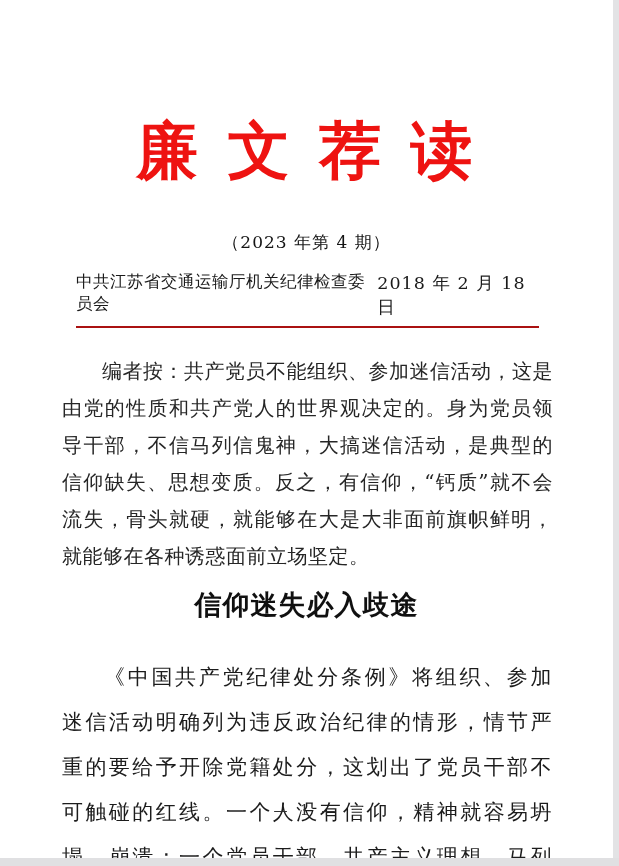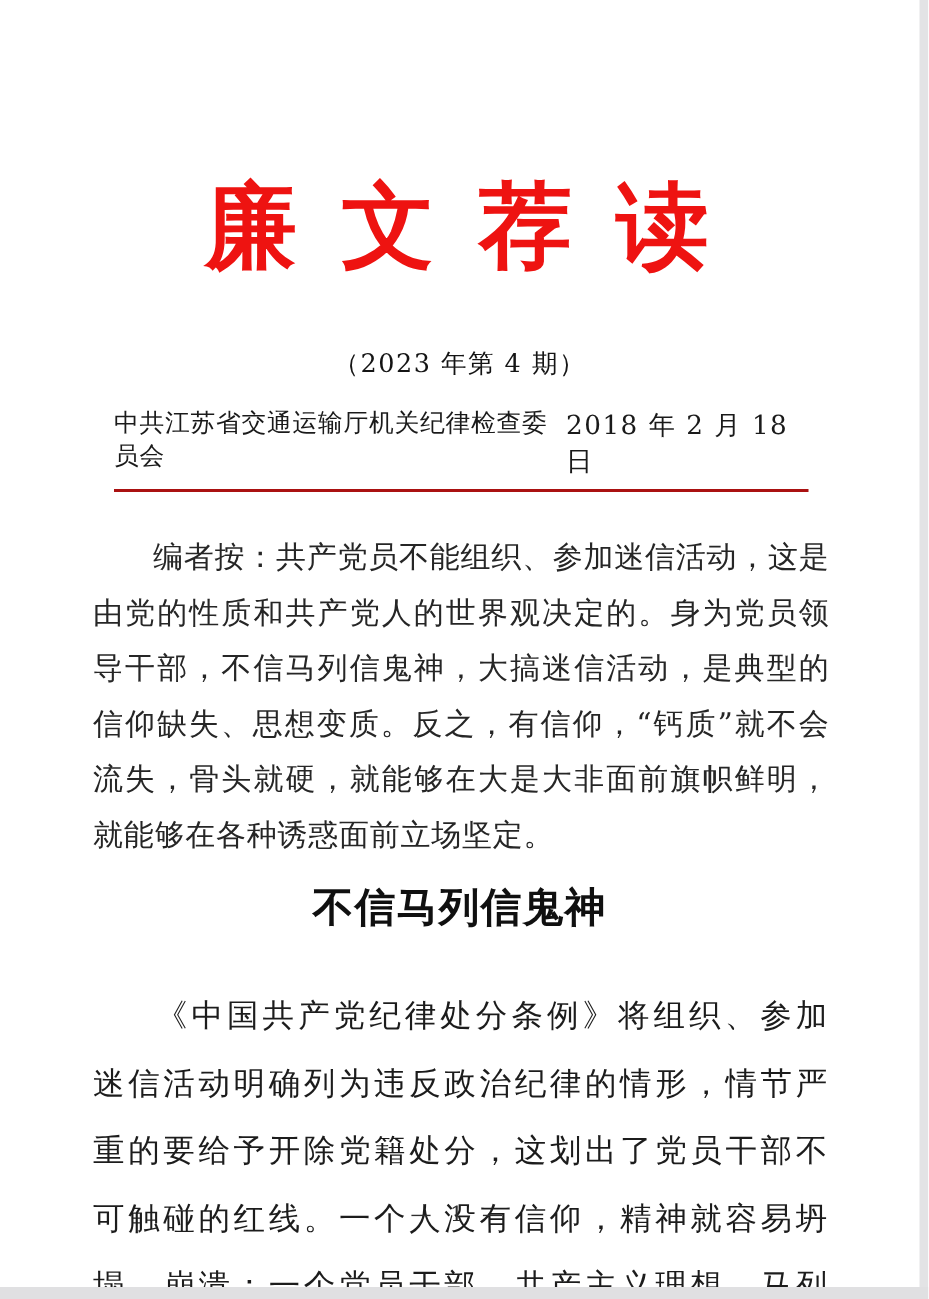--- a/index.html
+++ b/index.html
@@ -117,21 +117,21 @@
 
     <div class="issue-line">（2023 年第 4 期）</div>
 
     <div class="masthead">
       <span class="org">中共江苏省交通运输厅机关纪律检查委员会</span>
       <span class="date">2018 年 2 月 18 日</span>
     </div>
 
     <p class="editor-note">编者按：共产党员不能组织、参加迷信活动，这是由党的性质和共产党人的世界观决定的。身为党员领导干部，不信马列信鬼神，大搞迷信活动，是典型的信仰缺失、思想变质。反之，有信仰，“钙质”就不会流失，骨头就硬，就能够在大是大非面前旗帜鲜明，就能够在各种诱惑面前立场坚定。</p>
 
-    <h2 class="article-heading">不信马列信鬼神</h2>
+    <h2 class="article-heading">信仰迷失必入歧途</h2>
 
     <p class="article-body">《中国共产党纪律处分条例》将组织、参加迷信活动明确列为违反政治纪律的情形，情节严重的要给予开除党籍处分，这划出了党员干部不可触碰的红线。一个人没有信仰，精神就容易坍塌、崩溃；一个党员干部，共产主义理想、马列主义信念不强，心灵就会变得空虚，腐朽没落的东西就会乘虚而入。</p>
 
     <div class="page-footer">— 1 —</div>
   </div>
 
   <div class="edge-right"></div>
   <div class="edge-bottom"></div>
 </div>
 

